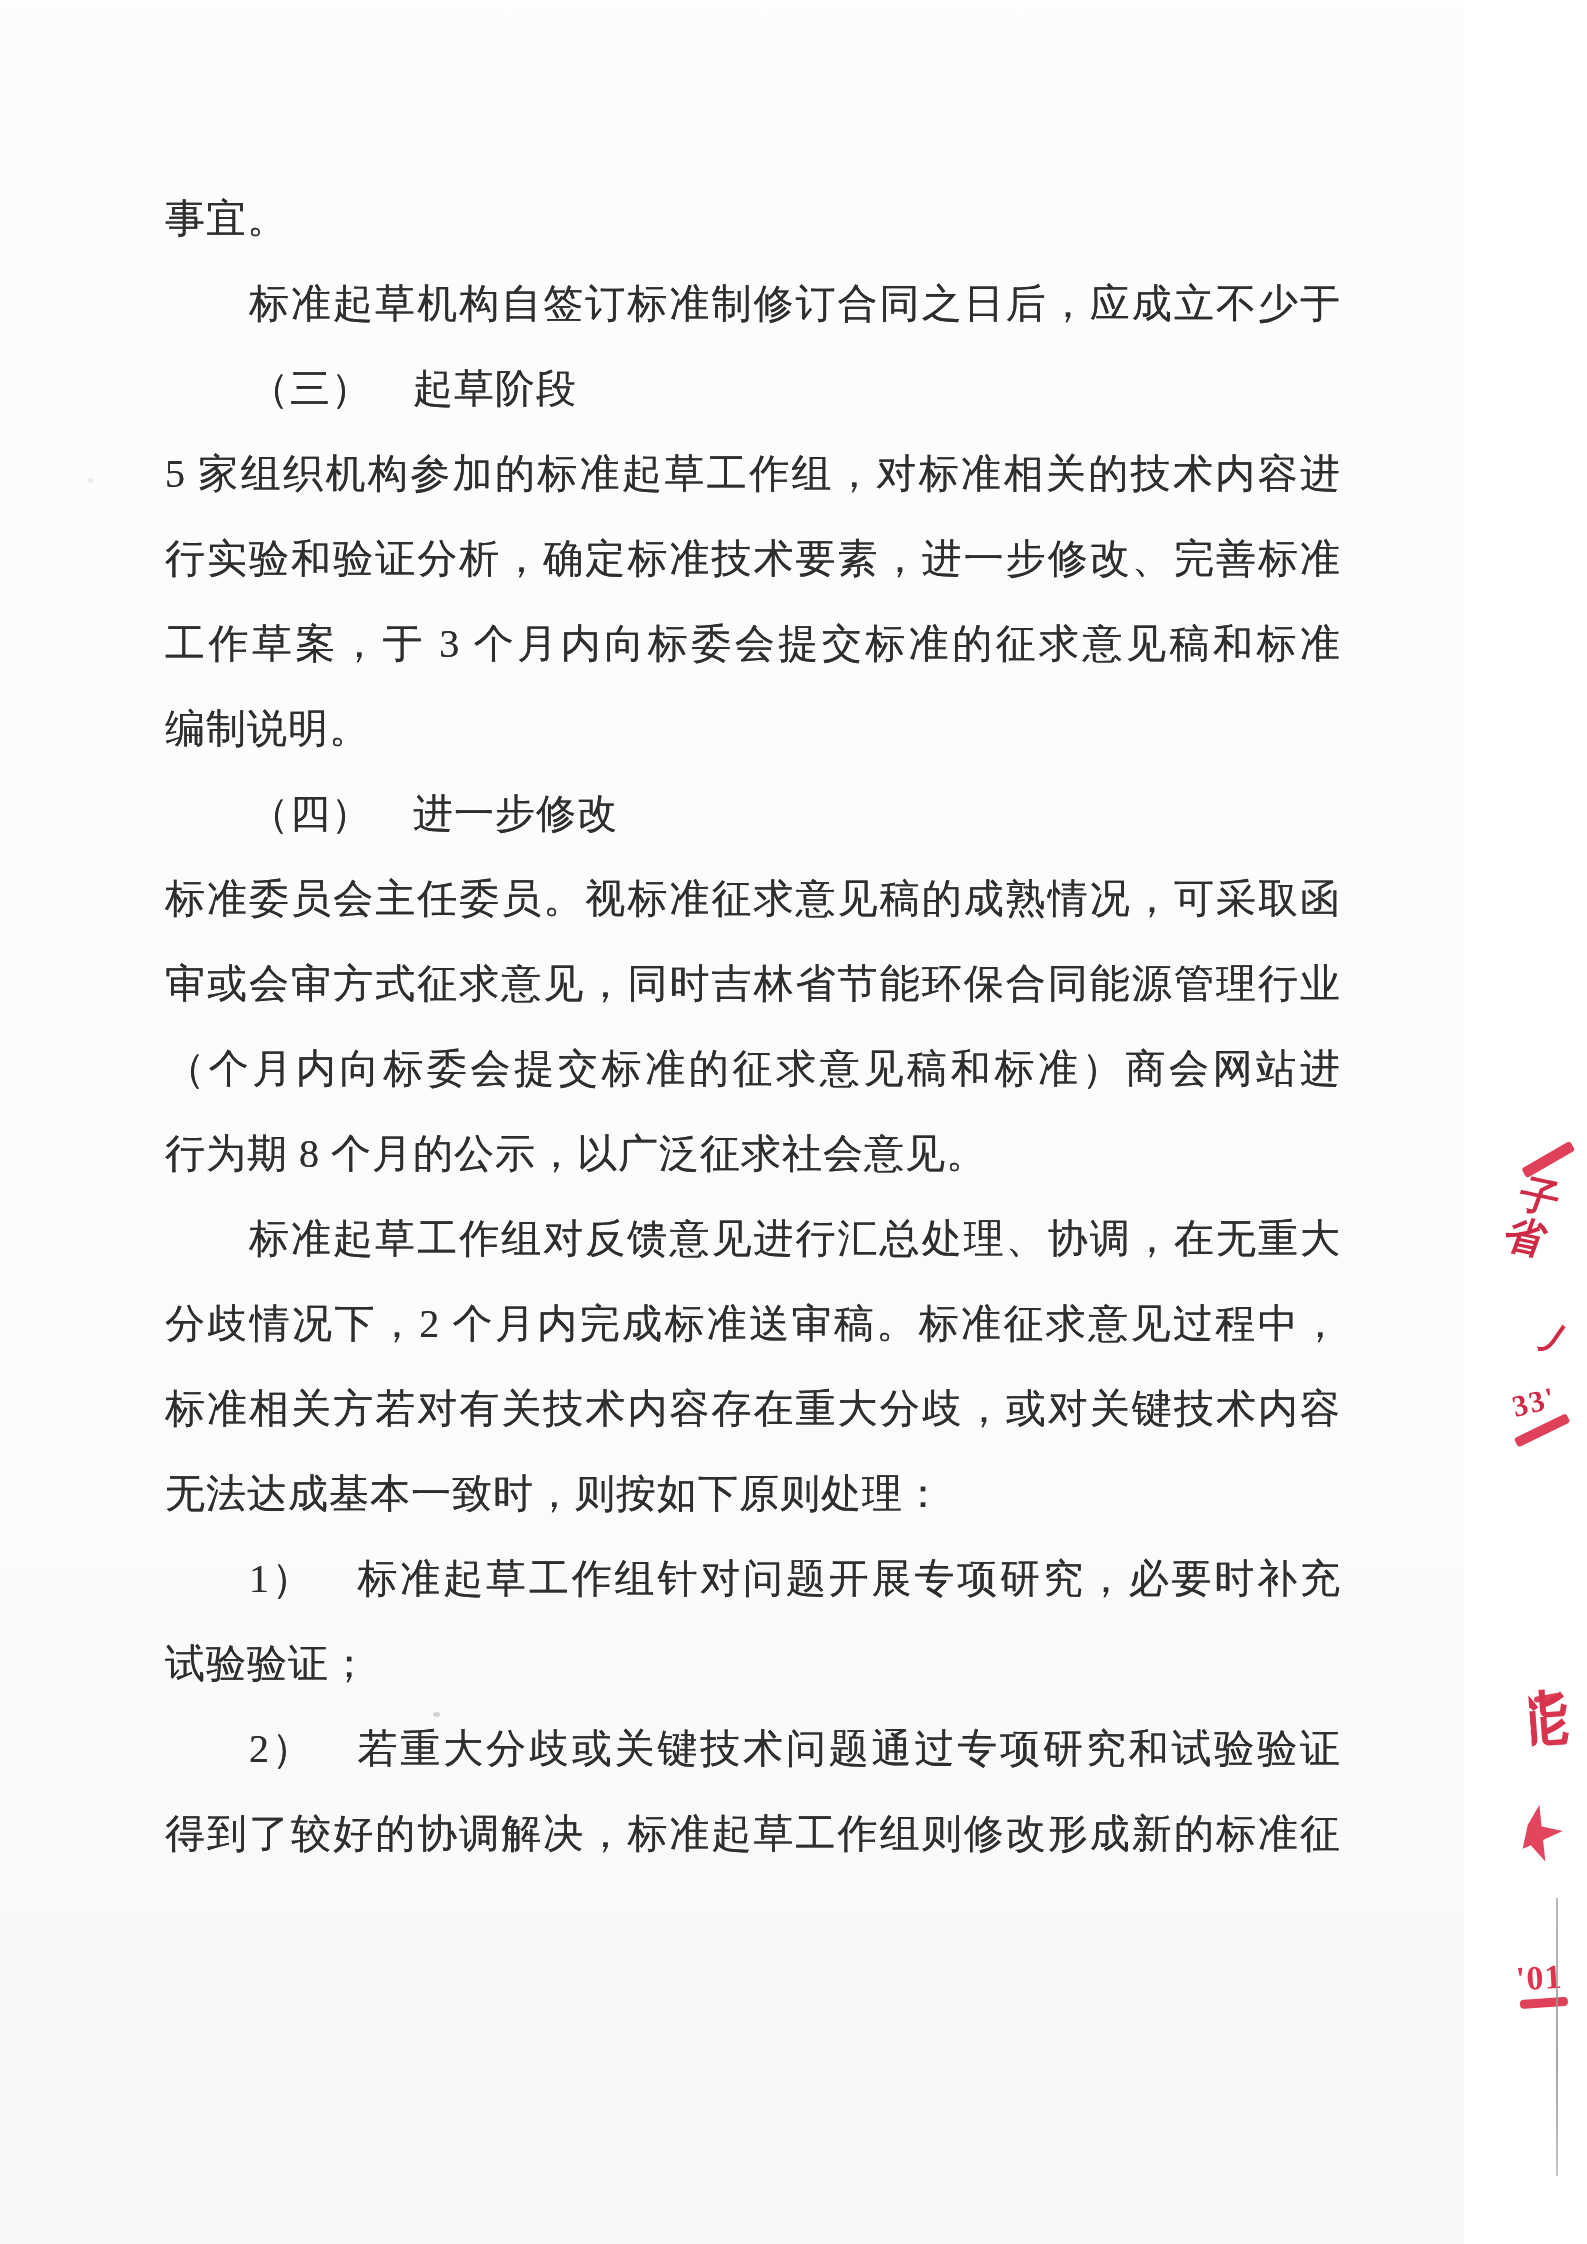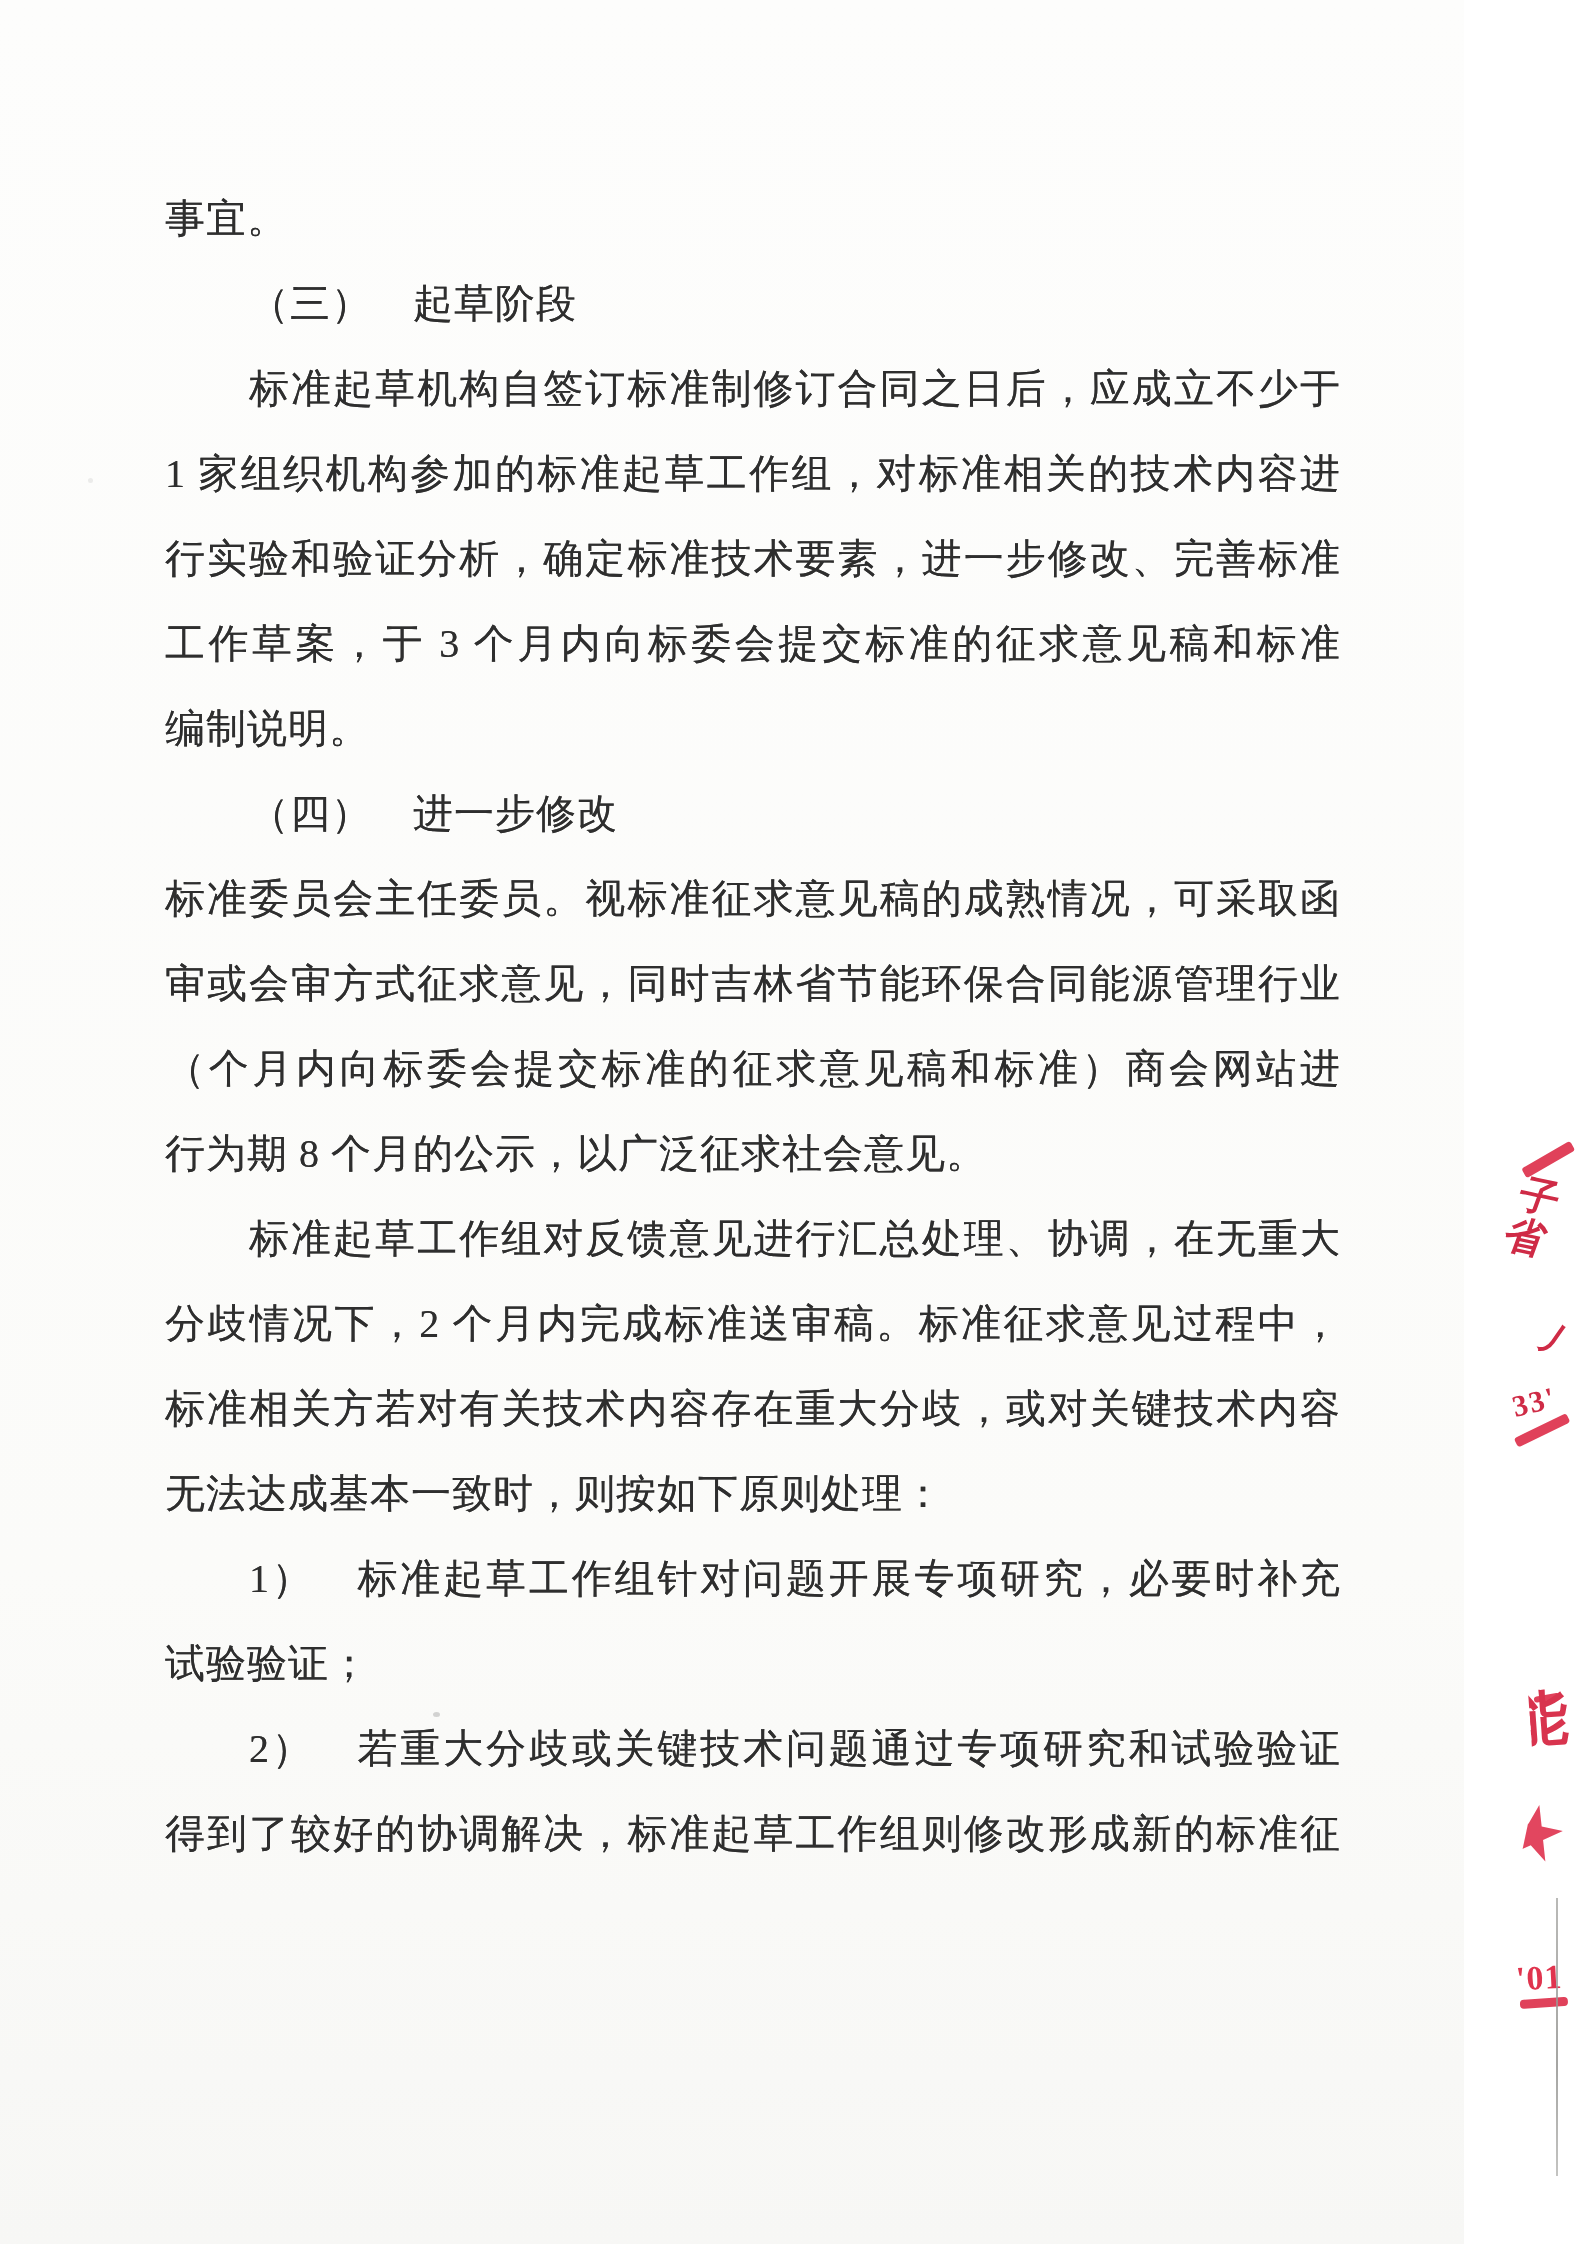--- a/index.html
+++ b/index.html
@@ -146,23 +146,23 @@
   .speck.s2 { left: 88px;  top: 478px;  opacity: .4; }
   .speck.s3 { left: 1308px; top: 1572px; opacity: .35; }
 </style>
 </head>
 <body>
 
 <div class="page">
 
   <div class="text-block">
       <div class="line">事宜。</div>
+      <div class="line indent justify">标准起草机构自签订标准制修订合同之日后，应成立不少于</div>
       <div class="line indent">（三）　起草阶段</div>
-      <div class="line indent justify">标准起草机构自签订标准制修订合同之日后，应成立不少于</div>
-      <div class="line justify">1 家组织机构参加的标准起草工作组，对标准相关的技术内容进</div>
+      <div class="line justify">5 家组织机构参加的标准起草工作组，对标准相关的技术内容进</div>
       <div class="line justify">行实验和验证分析，确定标准技术要素，进一步修改、完善标准</div>
       <div class="line justify">工作草案，于 3 个月内向标委会提交标准的征求意见稿和标准</div>
       <div class="line">编制说明。</div>
       <div class="line indent">（四）　进一步修改</div>
       <div class="line justify">标准委员会主任委员。视标准征求意见稿的成熟情况，可采取函</div>
       <div class="line justify">审或会审方式征求意见，同时吉林省节能环保合同能源管理行业</div>
       <div class="line justify">（个月内向标委会提交标准的征求意见稿和标准）商会网站进</div>
       <div class="line">行为期 8 个月的公示，以广泛征求社会意见。</div>
       <div class="line indent justify">标准起草工作组对反馈意见进行汇总处理、协调，在无重大</div>
       <div class="line justify">分歧情况下，2 个月内完成标准送审稿。标准征求意见过程中，</div>

